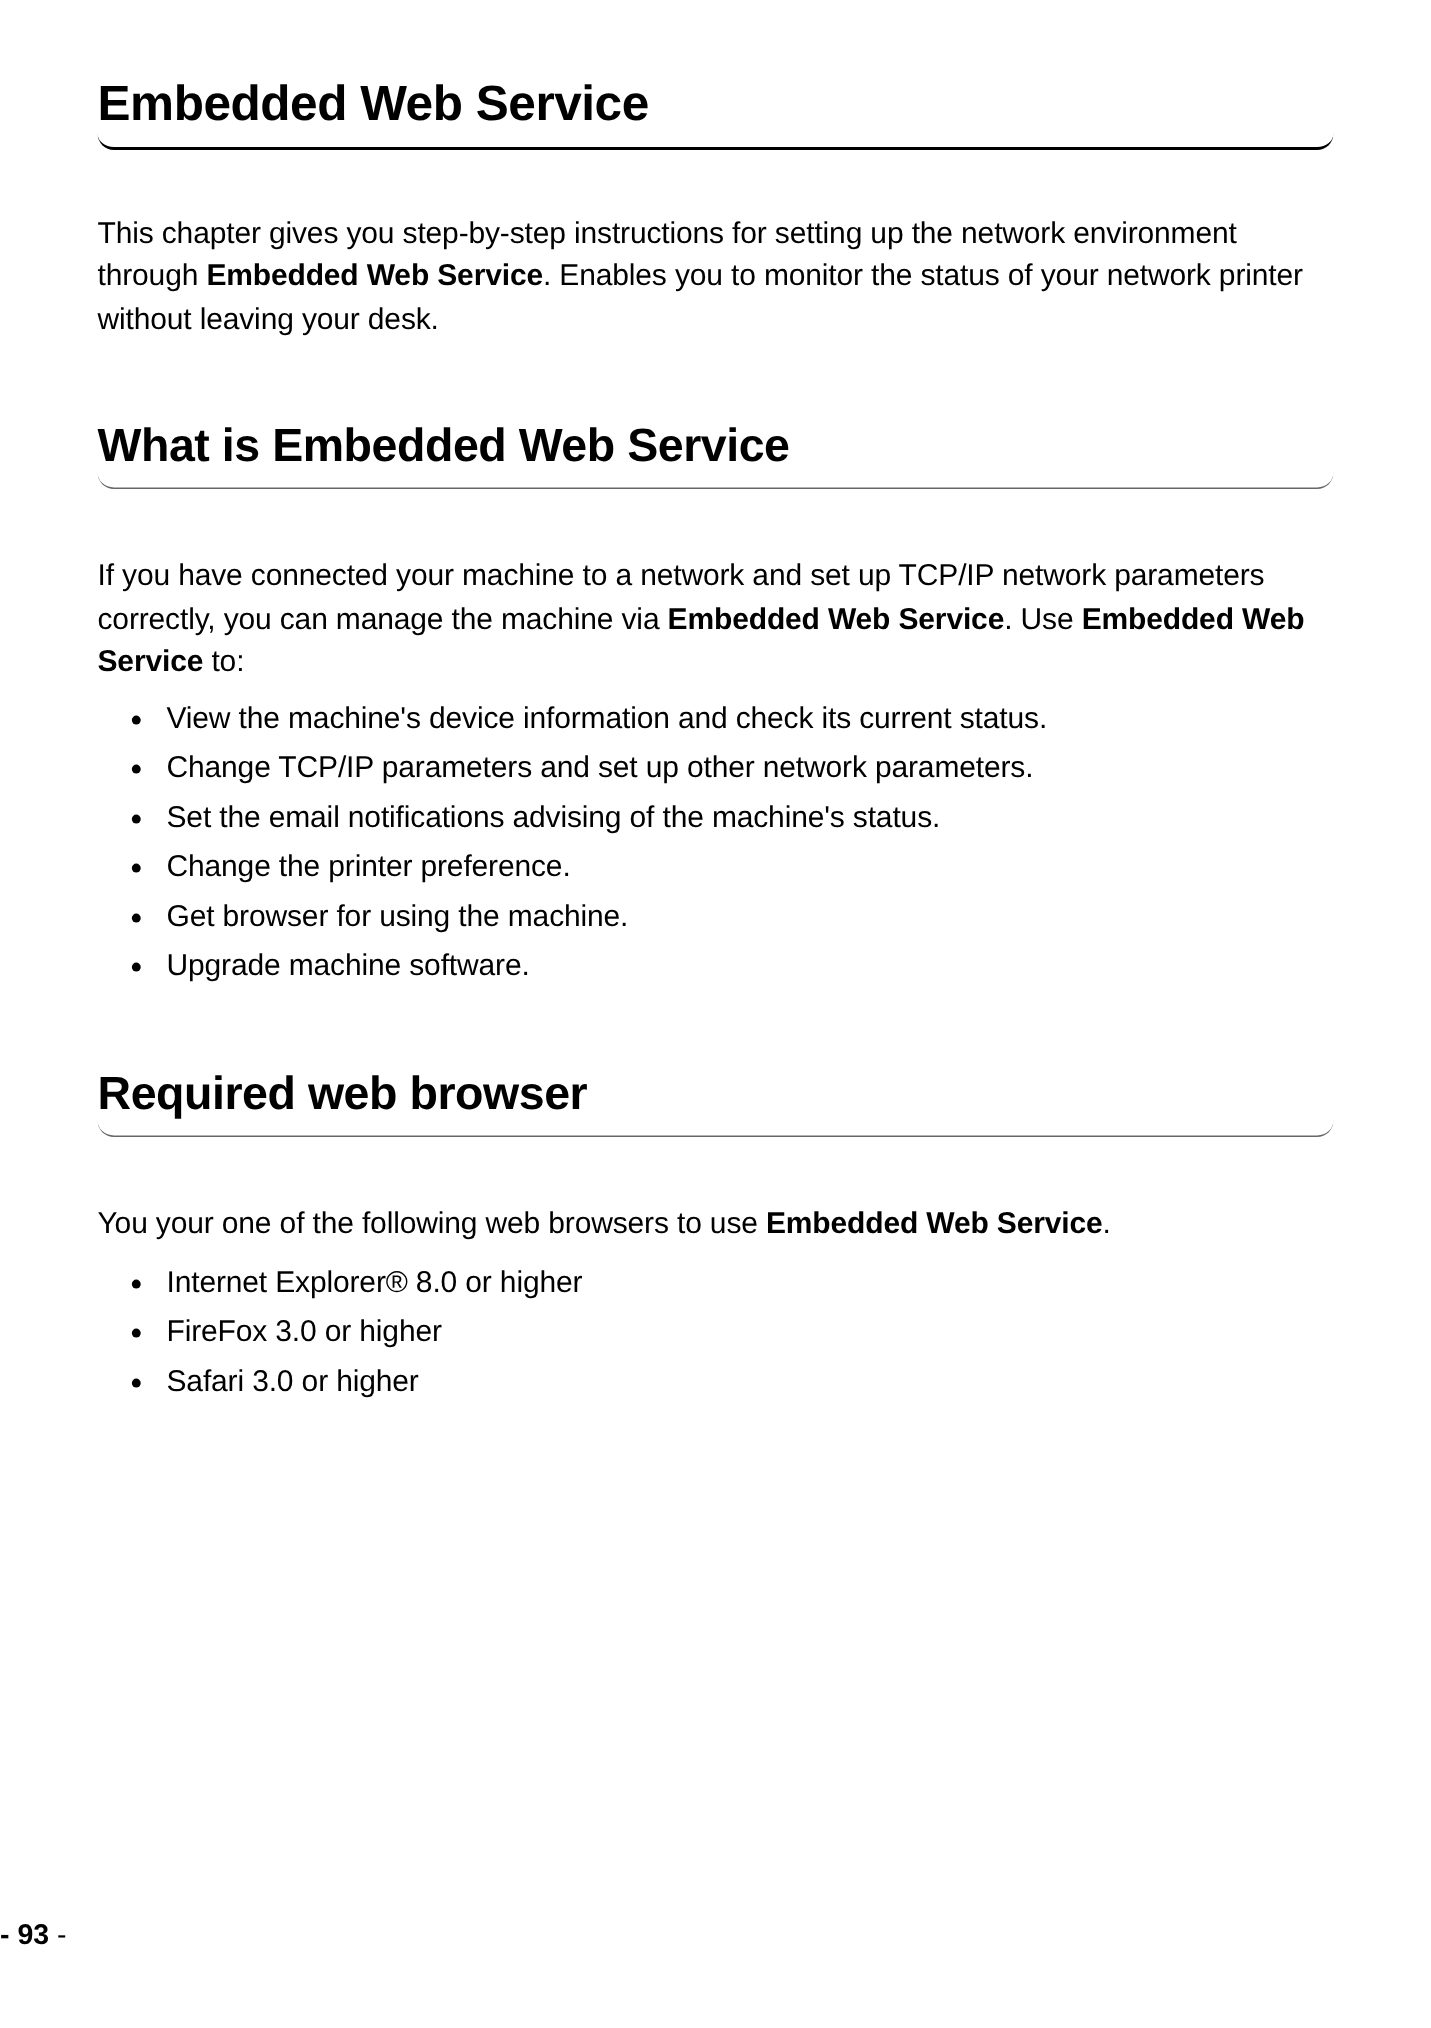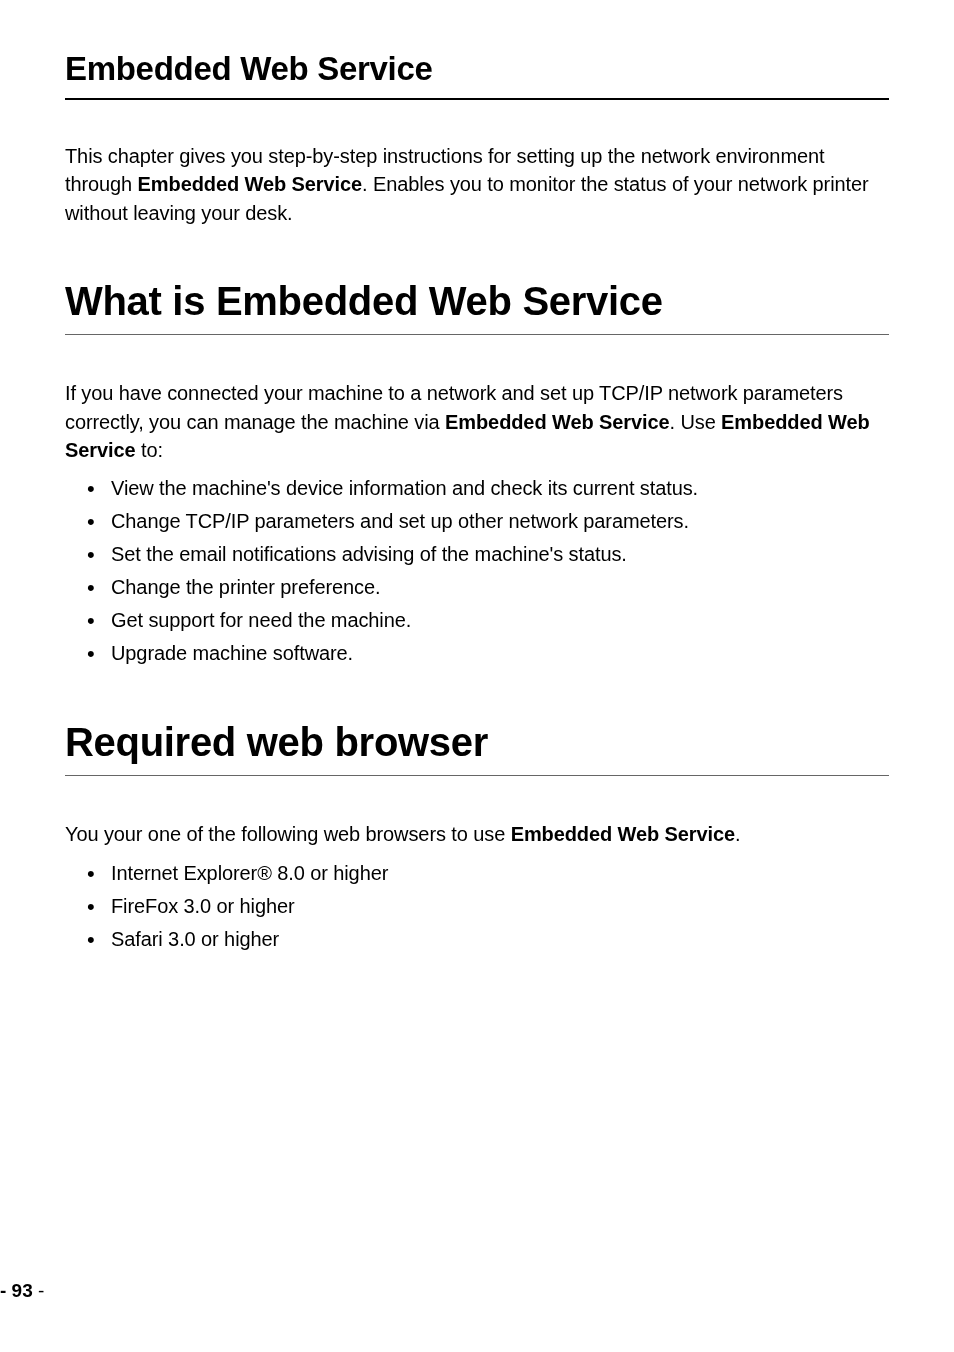--- a/index.html
+++ b/index.html
@@ -1,32 +1,32 @@
 <!DOCTYPE html>
 <html><head>
 <meta charset="utf-8">
 <style>
-  * { margin: 0; padding: 0; box-sizing: border-box; }
+  * { margin: 0; padding: 0; box-sizing: border-box; border-radius: 11px; }
   html, body { width: 954px; height: 1352px; background: #fff; font-family: "Segoe UI", "Helvetica Neue", Arial, sans-serif; color: #000; }
   .page {
     width: 954px;
     height: 1352px;
     padding: 50px 65px 0 65px;
     position: relative;
   }
   h1.page-title {
     font-size: 33px;
     font-weight: 700;
     letter-spacing: -0.3px;
     border-bottom: 2px solid #000;
     padding-bottom: 10px;
     margin-bottom: 42px;
   }
   h2.section-title {
-    font-size: 40px;
+    font-size: 31px;
     font-weight: 700;
     letter-spacing: -0.3px;
     border-bottom: 1.5px solid #666;
     padding-bottom: 10px;
     margin-top: 52px;
     margin-bottom: 44px;
   }
   p.body {
     font-size: 20px;
     line-height: 1.42;
@@ -82,21 +82,21 @@
 
   <p class="body">
     <span>If you have connected your machine to a network and set up TCP/IP network parameters correctly, you can manage the machine via </span><span class="bold">Embedded Web Service</span><span>. Use </span><span class="bold">Embedded Web Service</span><span> to:</span>
   </p>
 
   <ul class="bullets">
     <li>View the machine's device information and check its current status.</li>
     <li>Change TCP/IP parameters and set up other network parameters.</li>
     <li>Set the email notifications advising of the machine's status.</li>
     <li>Change the printer preference.</li>
-    <li>Get support for need the machine.</li>
+    <li>Get browser for using the machine.</li>
     <li>Upgrade machine software.</li>
   </ul>
 
   <h2 class="section-title">Required web browser</h2>
 
   <p class="body">
     <span>You your one of the following web browsers to use </span><span class="bold">Embedded Web Service</span><span>.</span>
   </p>
 
   <ul class="bullets">

